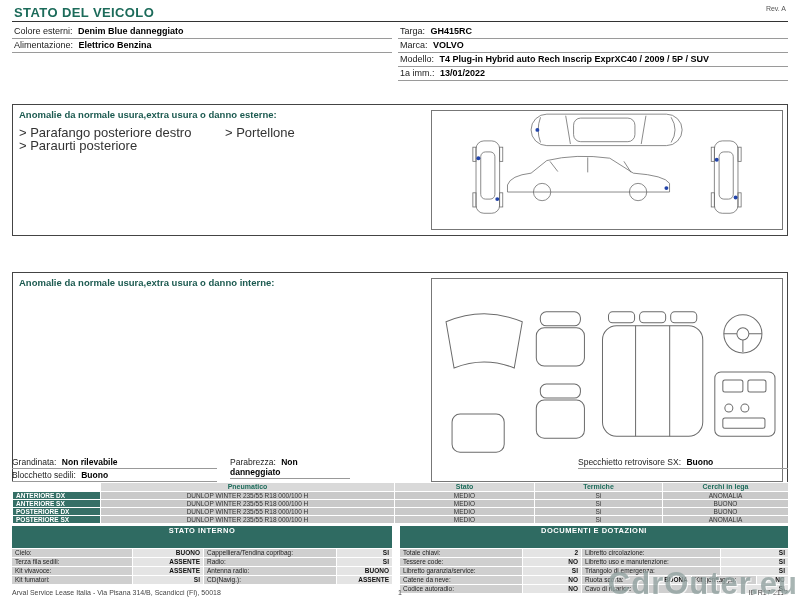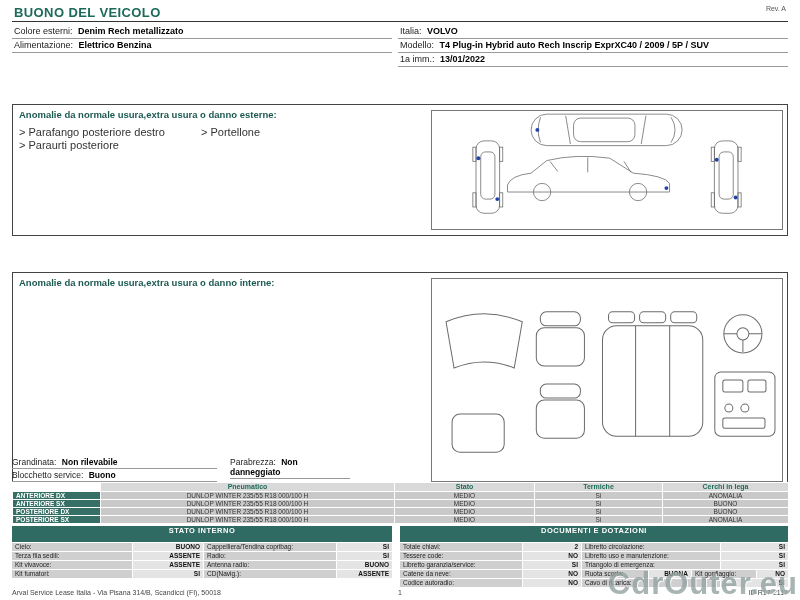--- a/index.html
+++ b/index.html
@@ -11,78 +11,82 @@
   .rule{position:absolute;top:21px;left:12px;width:776px;border-top:1px solid #333}
   .info-left{position:absolute;top:25px;left:12px;width:380px}
   .info-right{position:absolute;top:25px;left:398px;width:390px}
   .field{border-bottom:1px solid #9a9a9a;font-size:9px;padding:1px 2px;line-height:11px;min-height:13px}
   .fl{color:#222}
   .fv{font-weight:bold;color:#000;margin-left:3px}
   .box{position:absolute;left:12px;width:776px;border:1px solid #444;background:#fff}
   .box.ext{top:104px;height:132px}
   .box.int{top:272px;height:216px}
   .box-title{font-size:9.5px;font-weight:bold;color:#1c5a50;padding:4px 6px 2px}
-  .items{display:flex;gap:0;padding:4px 6px;font-size:11px;color:#333}
+  .items{display:flex;gap:24px;padding:4px 6px;font-size:13px;color:#333}
   .icol{width:182px;line-height:13px}
   .diag{position:absolute;top:5px;bottom:5px;right:4px;width:352px;border:1px solid #777;background:#fff}
   .diag svg{width:100%;height:100%;display:block}
   .cond{position:absolute;top:457px;left:12px;width:776px;font-size:8.5px;height:25px}
   .ci{position:absolute;border-bottom:1px solid #999;padding-bottom:1px;line-height:10px}
   .ci1{left:0;width:205px}
   .ci2{left:218px;width:120px}
   .ci3{left:346px;width:208px}
   .ci4{left:566px;width:210px}
   .ci5{top:13px;left:0;width:205px}
   table.tyres{position:absolute;top:482px;left:12px;width:776px;border-collapse:collapse;table-layout:fixed}
   .tyres td{border:1px solid #fff;padding:0 3px;height:7px;line-height:7px;font-size:6.5px;overflow:hidden;white-space:nowrap}
   .tyres .blank{background:#fff}
   .tyres .th{background:#d9d9d9;color:#1c6b5a;font-weight:bold;text-align:center;font-size:7px;height:8px;line-height:8px}
   .tyres .pos{background:#356f66;color:#fff;font-weight:bold}
   .tyres .val{background:#c9c9c9;text-align:center;color:#333}
   .bt{position:absolute;top:526px}
   .bt.bleft{left:12px;width:380px}
   .bt.bright{left:400px;width:388px}
-  .bt-h{background:#2f6b62;color:#fff;font-weight:bold;text-align:center;font-size:7.5px;height:16px;line-height:10px;letter-spacing:.5px;margin-bottom:1px}
+  .bt-h{background:#2f6b62;color:#fff;font-weight:bold;text-align:center;font-size:7.5px;height:22px;line-height:10px;letter-spacing:.5px;margin-bottom:1px}
   .bt-row{display:flex;gap:1px;margin-bottom:1px;height:8px;line-height:8px;font-size:6.5px}
   .bt-row .lbl{background:#cfcfcf;padding:0 3px;color:#222;overflow:hidden;white-space:nowrap}
   .bt-row .val{background:#e4e4e4;font-weight:bold;text-align:right;padding:0 3px;color:#111;overflow:hidden;white-space:nowrap}
   .w1{width:120px}.w2{width:70px}.w3{width:132px}.w4{flex:1}
   .r1{width:122px}.r2{width:58px}.r3{width:138px}.r4{flex:1}
   .q1{width:122px}.q2{width:58px}.q3{width:66px}.q4{width:42px}.q5{width:64px}.q6{flex:1}
   .footer{position:absolute;top:589px;left:12px;width:776px;font-size:7px;color:#444;height:10px}
   .f-left{position:absolute;left:0;top:0}
   .f-page{position:absolute;left:50%;top:0;transform:translateX(-50%)}
   .f-right{position:absolute;right:0;top:0}
   .watermark{position:absolute;right:2px;bottom:-2px;font-size:31px;font-weight:bold;color:#93a3a1;opacity:.8;letter-spacing:1px;text-shadow:1px 1px 0 #ffffff;z-index:40}
   .lineart{stroke:#6b6b6b;fill:none;stroke-width:1}
   .marker{fill:#2244aa;stroke:none}
 </style>
 </head>
 <body>
 
 <div class="page">
 
-  <span class="title">BUONO DEL VEICOLO</span>
+  <span class="title">STATO DEL VEICOLO</span>
   <span class="rev">Rev. A</span>
   <div class="rule"></div>
 
   <div class="info-left">
     <div class="field">
       <span class="fl">Colore esterni:</span>
-      <span class="fv">Denim Rech metallizzato</span>
+      <span class="fv">Denim Blue danneggiato</span>
     </div>
     <div class="field">
       <span class="fl">Alimentazione:</span>
       <span class="fv">Elettrico Benzina</span>
     </div>
   </div>
 
   <div class="info-right">
     <div class="field">
-      <span class="fl">Italia:</span>
+      <span class="fl">Targa:</span>
+      <span class="fv">GH415RC</span>
+    </div>
+    <div class="field">
+      <span class="fl">Marca:</span>
       <span class="fv">VOLVO</span>
     </div>
     <div class="field">
       <span class="fl">Modello:</span>
       <span class="fv">T4 Plug-in Hybrid auto Rech Inscrip ExprXC40 / 2009 / 5P / SUV</span>
     </div>
     <div class="field">
       <span class="fl">1a imm.:</span>
       <span class="fv">13/01/2022</span>
     </div>
@@ -179,22 +183,26 @@
 
   <div class="cond">
     <span class="ci ci1">
       <span class="fl">Grandinata:</span>
       <span class="fv">Non rilevabile</span>
     </span>
     <span class="ci ci2">
       <span class="fl">Parabrezza:</span>
       <span class="fv">Non danneggiato</span>
     </span>
+    <span class="ci ci4">
+      <span class="fl">Specchietto retrovisore SX:</span>
+      <span class="fv">Buono</span>
+    </span>
     <span class="ci ci5">
-      <span class="fl">Blocchetto service:</span>
+      <span class="fl">Blocchetto sedili:</span>
       <span class="fv">Buono</span>
     </span>
   </div>
 
   <table class="tyres">
     <colgroup>
         <col style="width:88px">
         <col style="width:294px">
         <col style="width:140px">
         <col style="width:128px">

